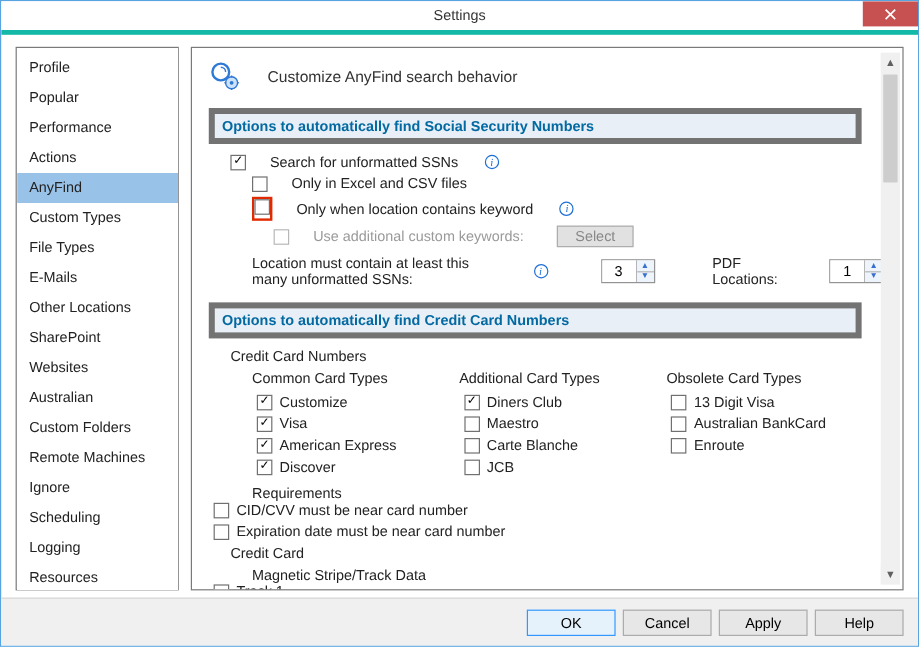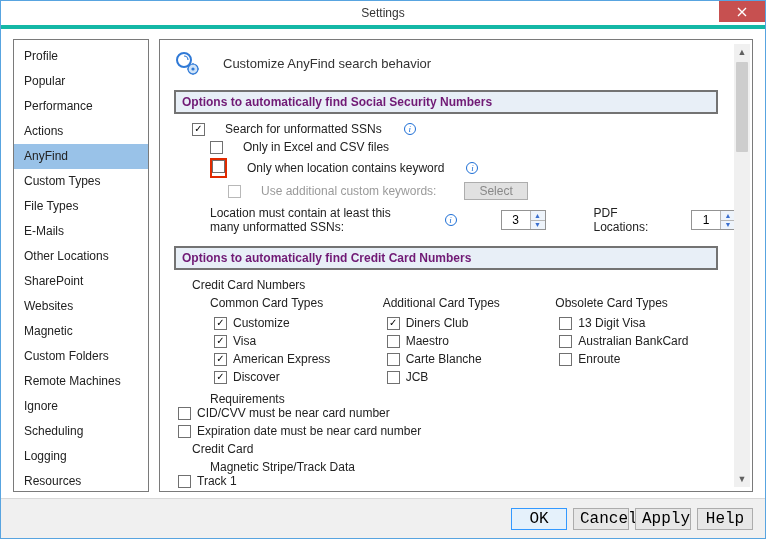--- a/index.html
+++ b/index.html
@@ -23,21 +23,21 @@
   
   .panel { flex: 1; border: 1px solid #7a7a7a; background: #fff; position: relative; padding: 10px 16px 10px 14px; overflow: hidden; }
   .panel-scroll { position: absolute; right: 2px; top: 4px; bottom: 4px; width: 16px; background: #f0f0f0; }
   .panel-scroll .up, .panel-scroll .down { height: 16px; background: #f0f0f0; color: #606060; display:flex;align-items:center;justify-content:center; font-size:9px;}
   .panel-scroll .thumb { position: absolute; top: 18px; left: 2px; right: 2px; height: 90px; background: #cdcdcd; border-radius: 1px; }
 
   .hdr { display: flex; align-items: center; gap: 23px; margin-bottom: 14px; }
   .hdr-icon { width: 26px; height: 26px; display:flex;align-items:center;justify-content:center; }
   .hdr-title { font-size: 13px; color: #333; }
 
-  .section-bar { background: #e8eff7; border: 2px solid #737373; padding: 3px 6px; font-weight: bold; color: #701a75; font-size: 12px; margin-bottom: 8px; margin-right: 18px; }
+  .section-bar { background: #e8eff7; border: 5px solid #737373; padding: 3px 6px; font-weight: bold; color: #0369a1; font-size: 12px; margin-bottom: 8px; margin-right: 18px; }
 
   .row { display: flex; align-items: center; gap: 20px; margin-bottom: 4px; }
   .chk { width: 13px; height: 13px; border: 1px solid #707070; display: inline-flex; align-items:center; justify-content:center; background:#fff; flex-shrink:0; }
   .chk.checked::after { content: "✓"; font-size: 10px; line-height: 10px; color: #000; }
   .info-icon { width: 12px; height: 12px; border: 1px solid #1e6fd6; border-radius: 50%; display:inline-flex; align-items:center; justify-content:center; color:#1e6fd6; font-style: italic; font-family: Georgia, serif; font-size: 9px; line-height:9px; flex-shrink:0; margin-left:2px; cursor: help; }
   .info-icon::before { content: "i"; }
 
   .ind1 { margin-left: 18px; }
   .ind2 { margin-left: 36px; }
   .ind3 { margin-left: 54px; }
@@ -53,21 +53,21 @@
   .spinner .arrows span { flex: 1; display:flex; align-items:center; justify-content:center; font-size: 7px; color:#3a6fcf; background:#eef4fb; cursor:pointer; }
   .spinner .arrows span + span { border-top:1px solid #b5b5b5;}
 
   .cc-grid { display: flex; gap: 10px; margin-right:18px; }
   .cc-col { flex: 1; }
   .cc-col-head { margin-bottom: 6px; }
   .cc-chk-row { display:flex; align-items:center; gap:6px; margin-bottom:4px; margin-left:4px; }
 
   
   .footer { position: absolute; left: 0; right: 0; bottom: 0; height: 40px; background: #f0f0f0; border-top: 1px solid #d8d8d8; display: flex; align-items: center; justify-content: flex-end; gap: 6px; padding: 0 12px; }
-  .footer button { width: 56px; height: 22px; border: 1px solid #acacac; background: #e7e7e7; font-family: Liberation Mono, monospace; font-size: 16px; cursor: pointer; }
+  .footer button { width: 74px; height: 22px; border: 1px solid #acacac; background: #e7e7e7; font-family: Liberation Sans, sans-serif; font-size: 12px; cursor: pointer; }
   .footer button.primary { border: 1px solid #3399ff; background: #e5f1fb; }
 </style>
 </head>
 <body>
 
 <div class="titlebar">
   <span class="title">Settings</span>
   <div class="close-btn">
     <svg viewBox="0 0 10 10">
         <path d="M1 1 L9 9 M9 1 L1 9" stroke="#fff" stroke-width="1.4"></path>
@@ -82,21 +82,21 @@
     <div class="side-item">Popular</div>
     <div class="side-item">Performance</div>
     <div class="side-item">Actions</div>
     <div class="side-item selected">AnyFind</div>
     <div class="side-item">Custom Types</div>
     <div class="side-item">File Types</div>
     <div class="side-item">E-Mails</div>
     <div class="side-item">Other Locations</div>
     <div class="side-item">SharePoint</div>
     <div class="side-item">Websites</div>
-    <div class="side-item">Magnetic</div>
+    <div class="side-item">Australian</div>
     <div class="side-item">Custom Folders</div>
     <div class="side-item">Remote Machines</div>
     <div class="side-item">Ignore</div>
     <div class="side-item">Scheduling</div>
     <div class="side-item">Logging</div>
     <div class="side-item">Resources</div>
   </div>
 
   <div class="panel">
     <div class="panel-scroll">

